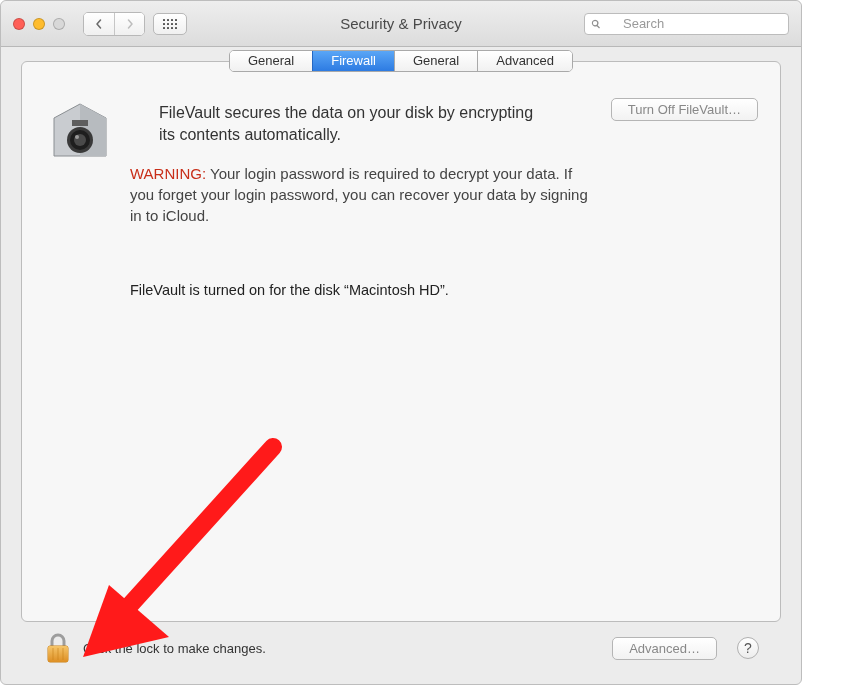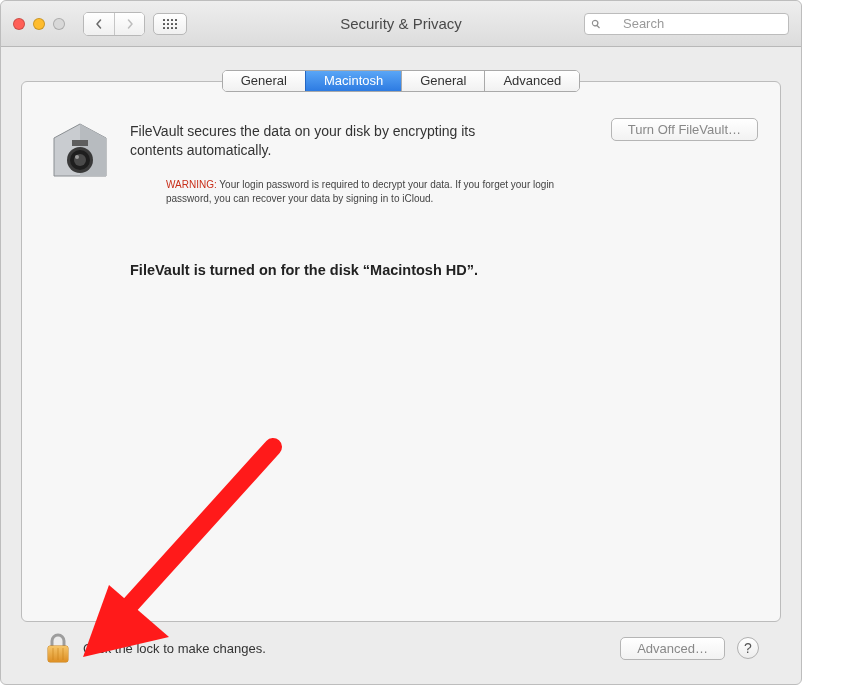--- a/index.html
+++ b/index.html
@@ -115,21 +115,21 @@
       color: #555;
       background: transparent;
       width: 100%;
     }
     .search input::placeholder { color: #9a9a9a; }
 
     .content-wrap {
       flex: 1;
       display: flex;
       flex-direction: column;
-      padding: 23px 20px 10px 20px;
+      padding: 3px 20px 10px 20px;
       position: relative;
     }
     .tabs-row {
       display: flex;
       justify-content: center;
       position: relative;
       z-index: 2;
     }
     .tabs {
       display: flex;
@@ -166,32 +166,32 @@
       display: flex;
       align-items: flex-start;
       gap: 14px;
     }
     .fv-icon {
       width: 72px; height: 72px;
       flex-shrink: 0;
     }
     .fv-text-col { flex: 1; padding-top: 4px;}
     .fv-desc {
-      font-size: 14px;
+      font-size: 16px;
       color: #333;
       line-height: 1.35;
       margin-bottom: 18px;
       max-width: 380px;
+      margin-left: 29px;
     }
     .fv-warning {
-      font-size: 10px;
+      font-size: 15px;
       color: #444;
       line-height: 1.4;
       max-width: 540px;
-      margin-left: 36px;
     }
     .fv-warning .warn-label {
       color: #c82e19;
     }
     .fv-turnoff {
       align-self: flex-start;
       margin-left: auto;
     }
     .mac-button {
       background: linear-gradient(to bottom,#ffffff,#f2f2f2);
@@ -201,21 +201,20 @@
       font-size: 13px;
       color: #888;
       white-space: nowrap;
       box-shadow: 0 1px 0 rgba(255,255,255,0.8) inset;
     }
     .fv-status {
       margin-top: 56px;
       margin-left: 86px;
       font-size: 14.5px;
       color: #222;
-      font-weight: bold;
     }
 
     .footer {
       height: 52px;
       display: flex;
       align-items: center;
       padding: 0 22px;
       gap: 10px;
     }
     .lock-icon {
@@ -223,21 +222,21 @@
       display: flex; align-items: flex-end; justify-content: center;
     }
     .footer-text {
       font-size: 13px;
       color: #333;
     }
     .footer-right {
       margin-left: auto;
       display: flex;
       align-items: center;
-      gap: 12px;
+      gap: 20px;
     }
     .help-btn {
       width: 22px; height: 22px;
       border: 1px solid #b0b0b0;
       border-radius: 50%;
       background: linear-gradient(to bottom,#ffffff,#ededed);
       display:flex; align-items:center; justify-content:center;
       font-size: 14px; color:#555;
     }
 
@@ -296,21 +295,21 @@
           <path d="M6.5 1a5.5 5.5 0 014.23 9.02l3.63 3.63-1.41 1.41-3.63-3.63A5.5 5.5 0 116.5 1zm0 2a3.5 3.5 0 100 7 3.5 3.5 0 000-7z"></path>
         </svg>
       <input type="text" placeholder="Search" style="">
     </div>
   </div>
 
   <div class="content-wrap">
     <div class="tabs-row">
       <div class="tabs">
         <div class="tab">General</div>
-        <div class="tab active">Macintosh</div>
+        <div class="tab active">Firewall</div>
         <div class="tab">General</div>
         <div class="tab">Advanced</div>
       </div>
     </div>
 
     <div class="panel">
       <div class="filevault-top">
         <div class="fv-icon">
           <svg viewBox="0 0 72 72" width="72" height="72">
             <polygon points="36,6 62,20 62,58 10,58 10,20" fill="#c9ccd0" stroke="#8a8e92" stroke-width="1"></polygon>

